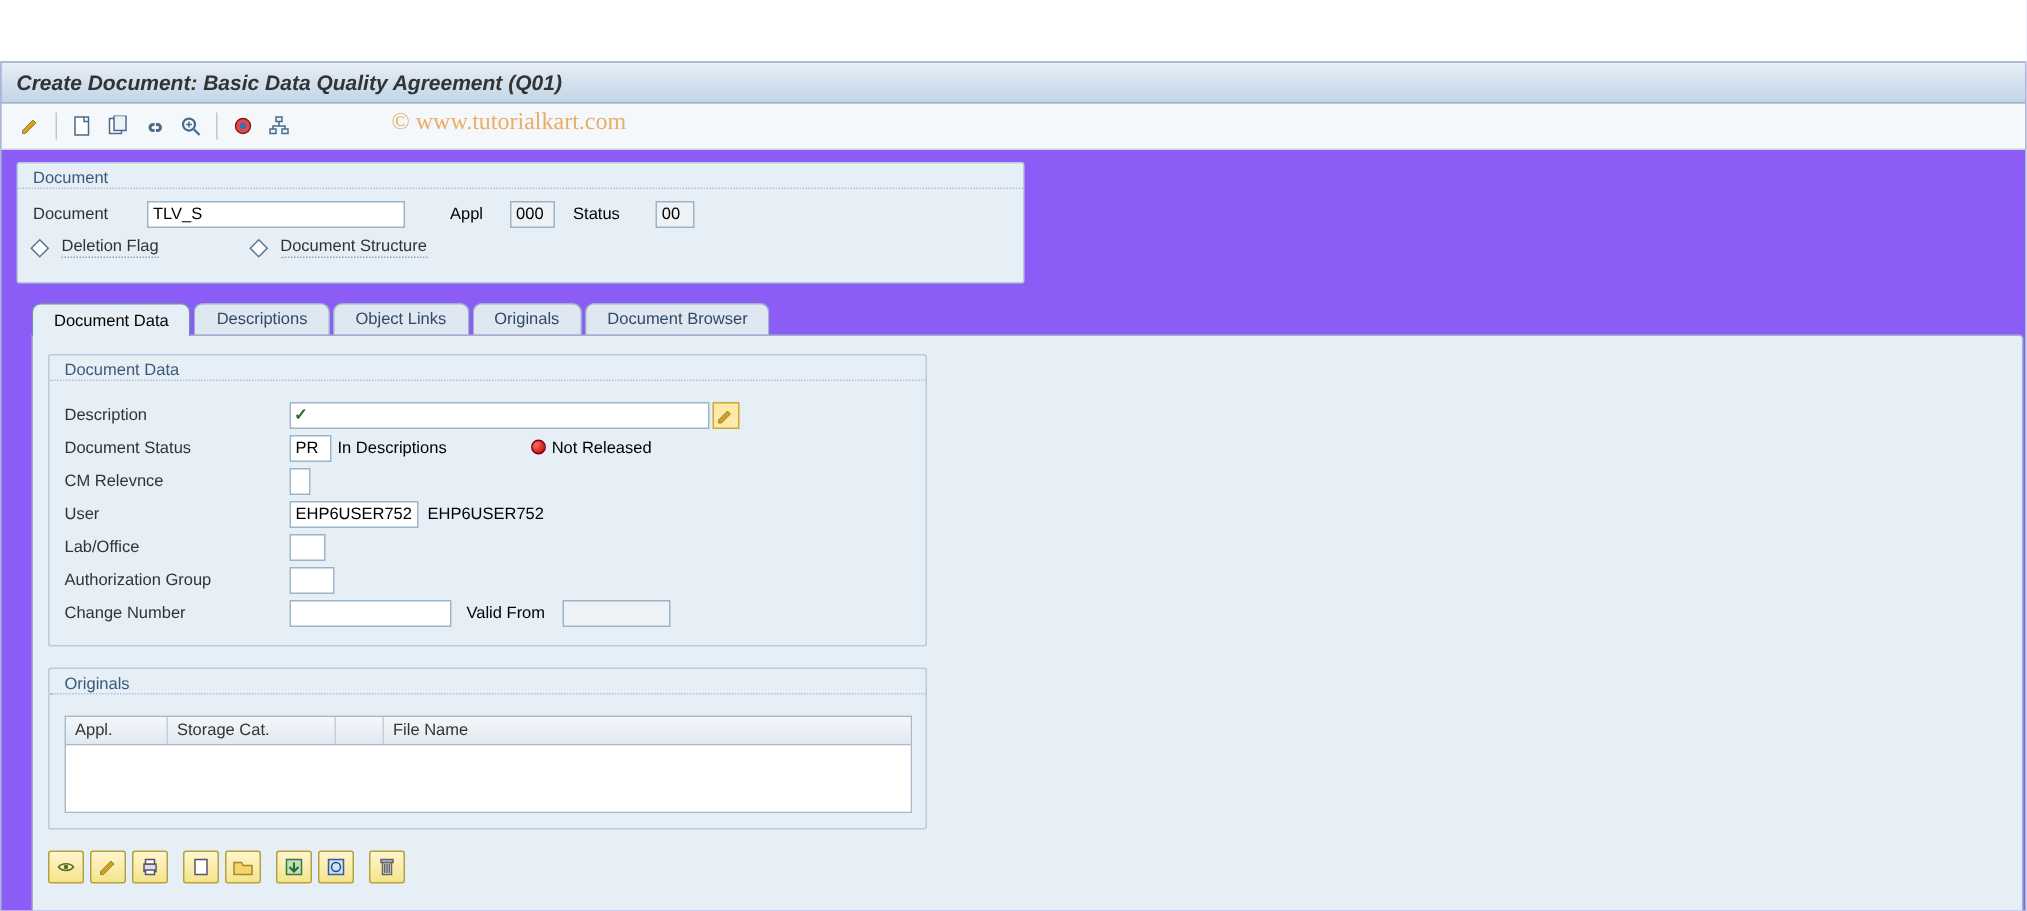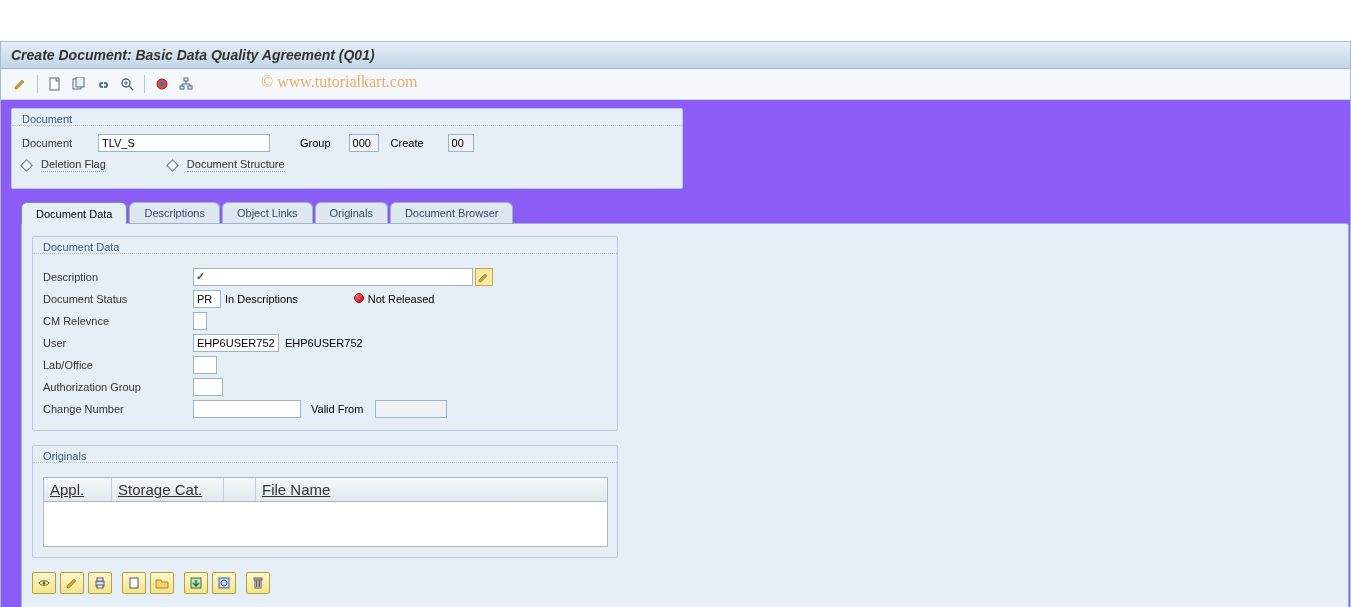--- a/index.html
+++ b/index.html
@@ -147,21 +147,21 @@
     width:18px;height:18px;border:1px solid #caa93a;background:#fde9a8;
     display:inline-flex;align-items:center;justify-content:center;
     margin-left:2px;
   }
   .tbl {
     width: 565px;
     border:1px solid #aab9c8;
     background:#fff;
   }
   .tbl-header { display:flex; background:linear-gradient(#f4f7fa,#e1e9f0); border-bottom:1px solid #aab9c8; }
-  .th { padding:3px 6px; border-right:1px solid #c4d0dc; color:#333; font-size:15px;text-decoration:underline; }
+  .th { padding:3px 6px; border-right:1px solid #c4d0dc; color:#333; font-size:11px; }
   .tbl-body-row { height:44px; background:#fff; }
   .btn-row { display:flex; gap:4px; margin-top:8px; }
   .mini-btn {
     width:24px;height:22px;
     border:1px solid #b3a33a;
     background:linear-gradient(#fff6cf,#f5e48a);
     border-radius:2px;
     display:inline-flex;align-items:center;justify-content:center;
     cursor:pointer;
   }
@@ -225,23 +225,23 @@
 
   <div class="content-area">
 
     <div class="groupbox">
       <div class="groupbox-title">Document</div>
       <div class="groupbox-body">
         <div class="row">
           <span class="lbl">Document</span>
           <input class="sap-input" style="width: 172px;" value="TLV_S">
           <span style="width:18px"></span>
-          <span>Group</span>
+          <span>Appl</span>
           <input class="sap-input ro" style="width: 30px; margin-left: 12px; text-align: left;" readonly="" value="000">
-          <span style="margin-left:6px">Create</span>
+          <span style="margin-left:6px">Status</span>
           <input class="sap-input ro" style="width: 26px; margin-left: 18px;" readonly="" value="00">
         </div>
         <div class="row" style="margin-top:4px;">
           <span class="diamond"></span>
           <span class="link-like">Deletion Flag</span>
           <span style="width:50px"></span>
           <span class="diamond"></span>
           <span class="link-like">Document Structure</span>
         </div>
       </div>

